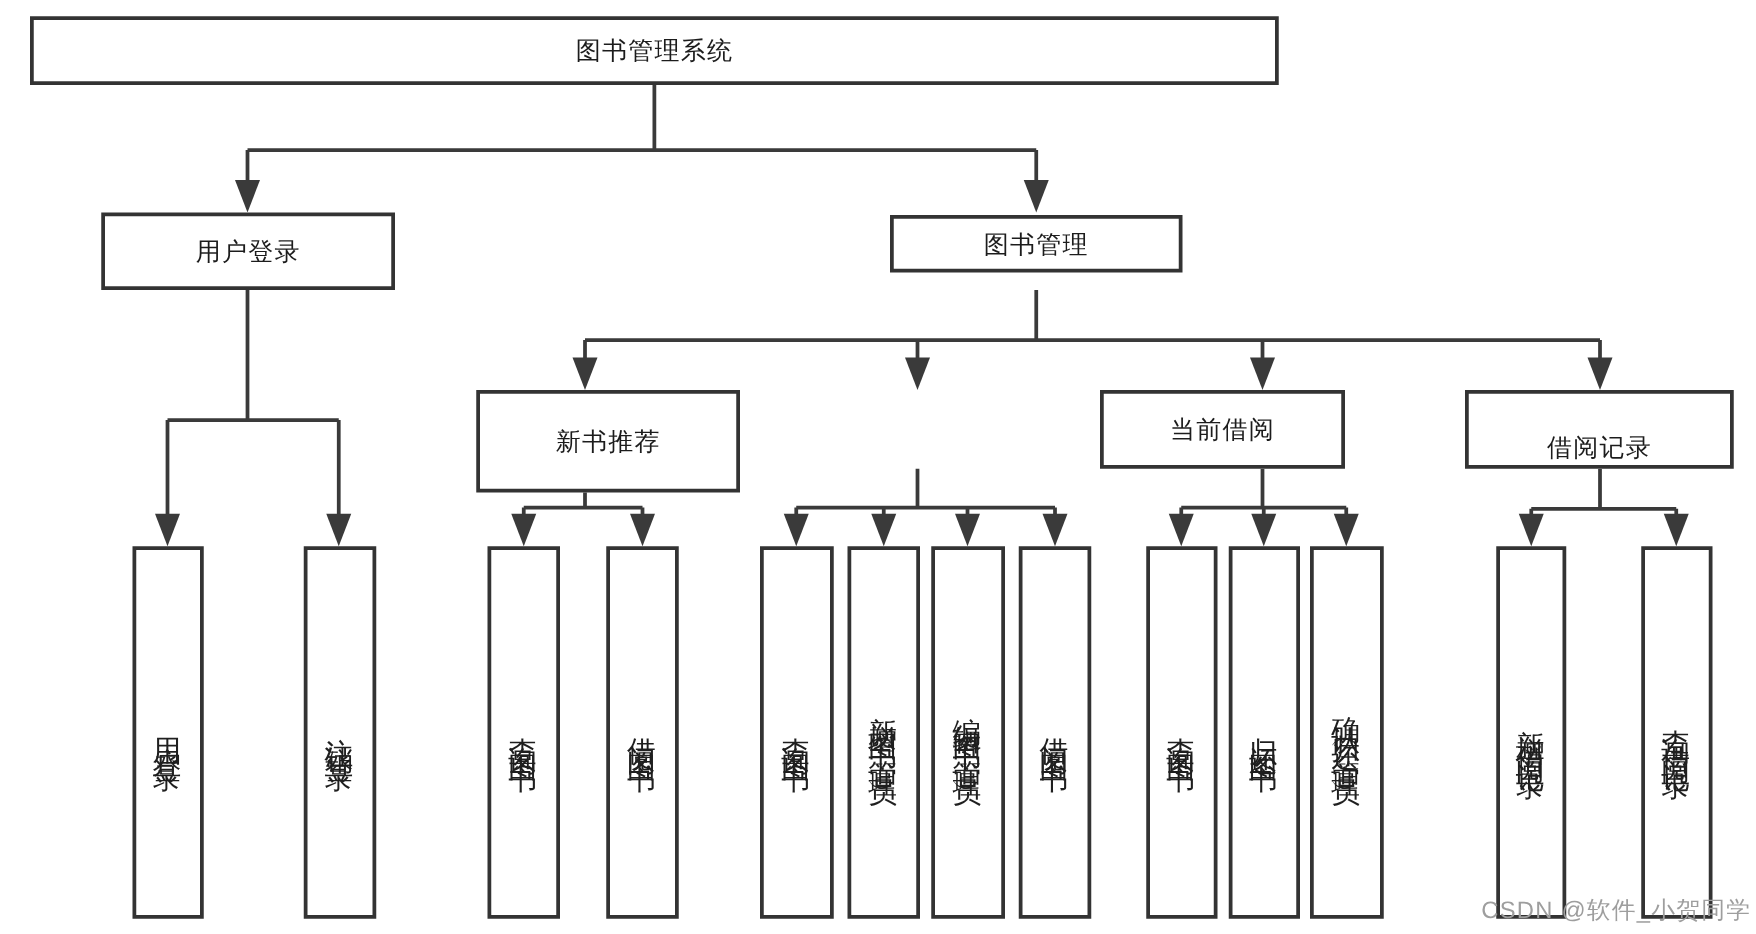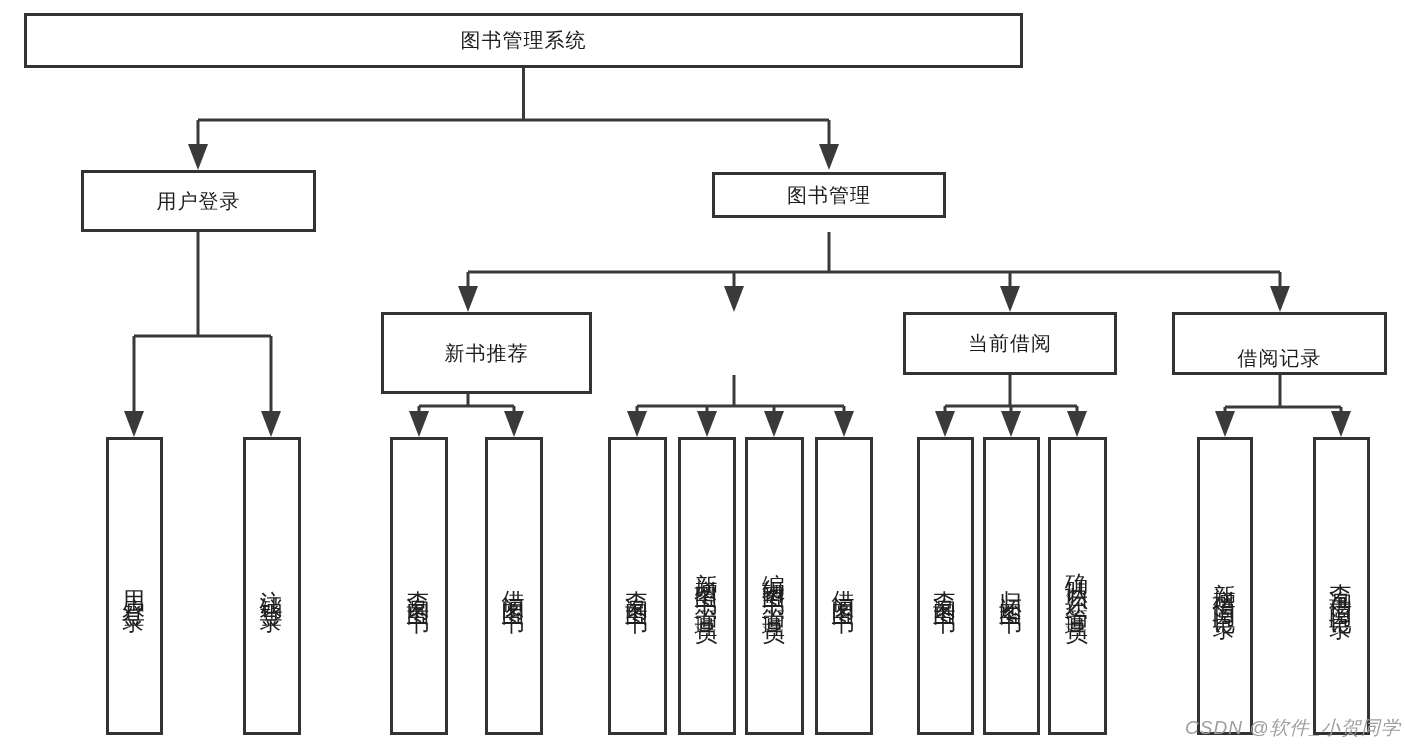--- a/index.html
+++ b/index.html
@@ -20,21 +20,21 @@
     position:absolute;box-sizing:border-box;background:#ffffff;
     border:3px solid #333333;display:flex;align-items:center;justify-content:center;
     z-index:1;
   }
   .vbox .vlabel{
     writing-mode:vertical-rl;text-orientation:mixed;
     font-size:23px;letter-spacing:7px;color:#1f1f1f;white-space:nowrap;
   }
   .watermark{
     position:absolute;right:4px;bottom:6px;z-index:2;
-    font-size:19px;color:#9e9e9e;letter-spacing:1px;white-space:nowrap;font-style:italic;
+    font-size:19px;color:#9e9e9e;letter-spacing:1px;white-space:nowrap;
   }
 </style>
 </head>
 <body>
 
 <div class="canvas">
 
   <svg class="connectors" width="1405" height="747" viewBox="0 0 1405 747">
     <g stroke="#3a3a3a" stroke-width="3" fill="none">
 
@@ -82,21 +82,21 @@
   <div class="hbox" style="left:81px;top:170px;width:235px;height:62px;">
     <span class="hlabel">用户登录</span>
   </div>
   <div class="hbox" style="left:712px;top:172px;width:234px;height:46px;">
     <span class="hlabel">图书管理</span>
   </div>
 
   <div class="hbox" style="left:381px;top:312px;width:211px;height:82px;">
     <span class="hlabel">新书推荐</span>
   </div>
-  <div class="hbox" style="left:903px;top:312px;width:214px;height:63px;">
+  <div class="hbox" style="left:880px;top:312px;width:196px;height:63px;">
     <span class="hlabel">当前借阅</span>
   </div>
   <div class="hbox" style="left:1172px;top:312px;width:215px;height:63px;align-items:flex-end;">
     <span class="hlabel">借阅记录</span>
   </div>
 
   <div class="vbox" style="left:106px;top:437px;width:57px;height:298px;">
     <span class="vlabel">用户登录</span>
   </div>
   <div class="vbox" style="left:243px;top:437px;width:58px;height:298px;">

